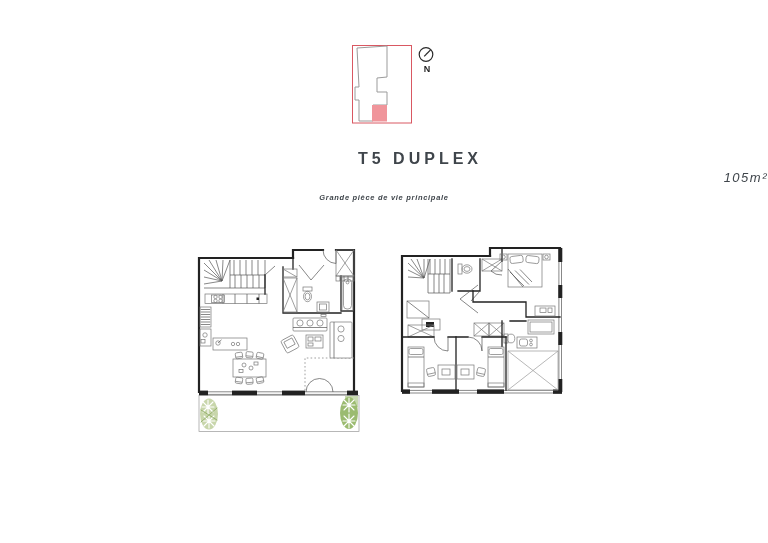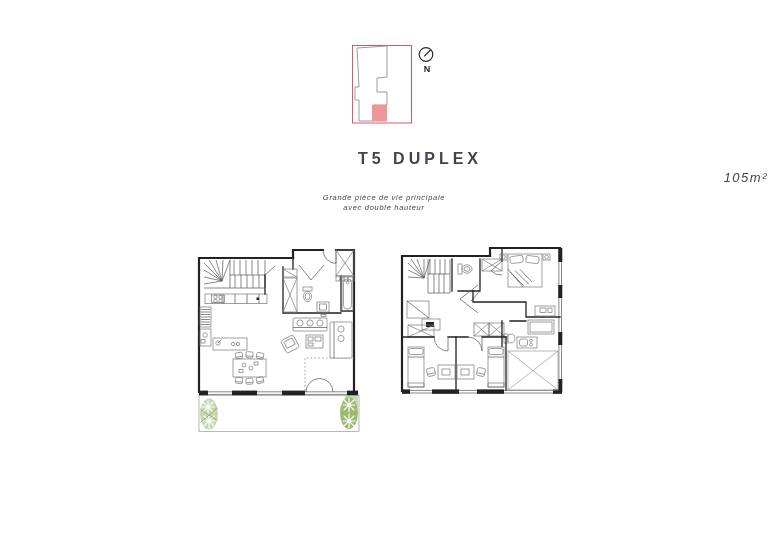--- a/index.html
+++ b/index.html
@@ -11,21 +11,21 @@
   }
   html,body{margin:0;padding:0;background:#fff;}
   .canvas{position:relative;width:768px;height:543px;background:#fff;overflow:hidden;
           font-family:"Liberation Sans",sans-serif;color:var(--text);}
   .abs{position:absolute;}
   .title{top:150px;left:0;width:768px;text-align:center;font-size:16px;
          letter-spacing:4px;font-weight:700;margin-left:36px;}
   .area{top:170px;left:0;width:768px;text-align:right;font-size:13px;
         font-style:italic;letter-spacing:1.5px;}
   .subtitle{top:193px;left:0;width:768px;text-align:center;font-size:7.5px;
-            font-style:italic;font-weight:normal;letter-spacing:.7px;line-height:10px;}
+            font-style:italic;font-weight:bold;letter-spacing:.7px;line-height:10px;}
   .north{top:64px;left:414px;width:26px;text-align:center;font-size:9px;font-weight:bold;color:#222;}
   
   .wall{stroke:var(--wall-line);stroke-width:2.2;fill:none;stroke-linecap:square;}
   .twall{stroke:var(--wall-line);stroke-width:1.3;fill:none;stroke-linecap:square;}
   .ln{stroke:var(--drawing-line);stroke-width:.7;fill:none;}
   .fn{stroke:var(--furniture-line);stroke-width:.7;fill:#fff;}
   .fn2{stroke:var(--furniture-line);stroke-width:.7;fill:none;}
   .blk{fill:var(--wall-line);stroke:none;}
   .gray{stroke:var(--void-line);stroke-width:.7;fill:none;}
   .dash{stroke:#888;stroke-width:.8;fill:none;stroke-dasharray:1.6 2.2;}
@@ -51,21 +51,20 @@
     <circle class="cmp" cx="12" cy="10.5" r="6.8"></circle>
     <line class="cmp" x1="12" y1="10.5" x2="16.6" y2="5.9"></line>
     <line class="cmp" x1="12" y1="10.5" x2="10.2" y2="12.3" stroke-width=".8"></line>
   </svg>
   <div class="abs north">N</div>
 
   <div class="abs title">T5 DUPLEX</div>
   <div class="abs area">105m²</div>
   <div class="abs subtitle">
     <div>Grande pièce de vie principale</div>
-    <div>avec double hauteur</div>
   </div>
 
   <svg class="abs" style="left:194px;top:245px" width="170" height="190" viewBox="0 0 170 190">
     <defs>
       <pattern id="deck" width="3" height="8" patternUnits="userSpaceOnUse">
         <rect width="3" height="8" style="fill:var(--terrace-deck,#ecdfd1)"></rect>
         <rect width="1.1" height="8" style="fill:var(--terrace-deck-stripe,#cdb29c)"></rect>
       </pattern>
       <g id="chair">
         <rect x="-3.5" y="-3" width="7" height="6" rx="1.3"></rect>

